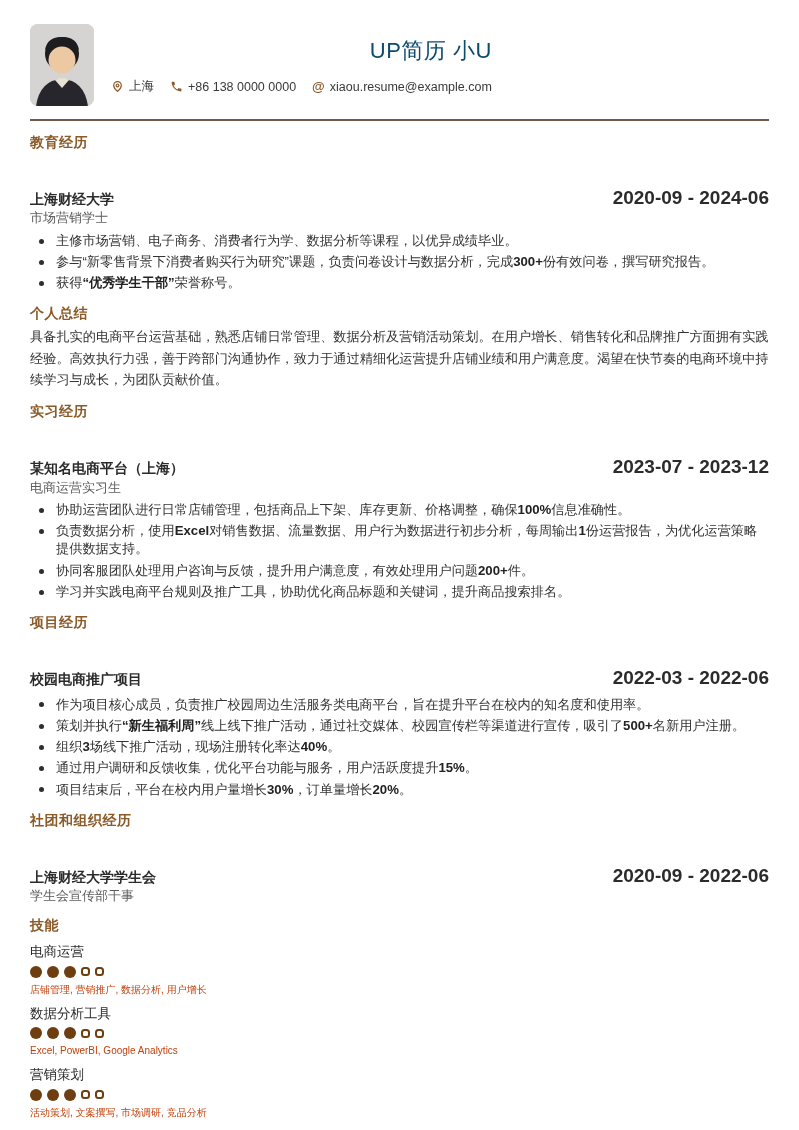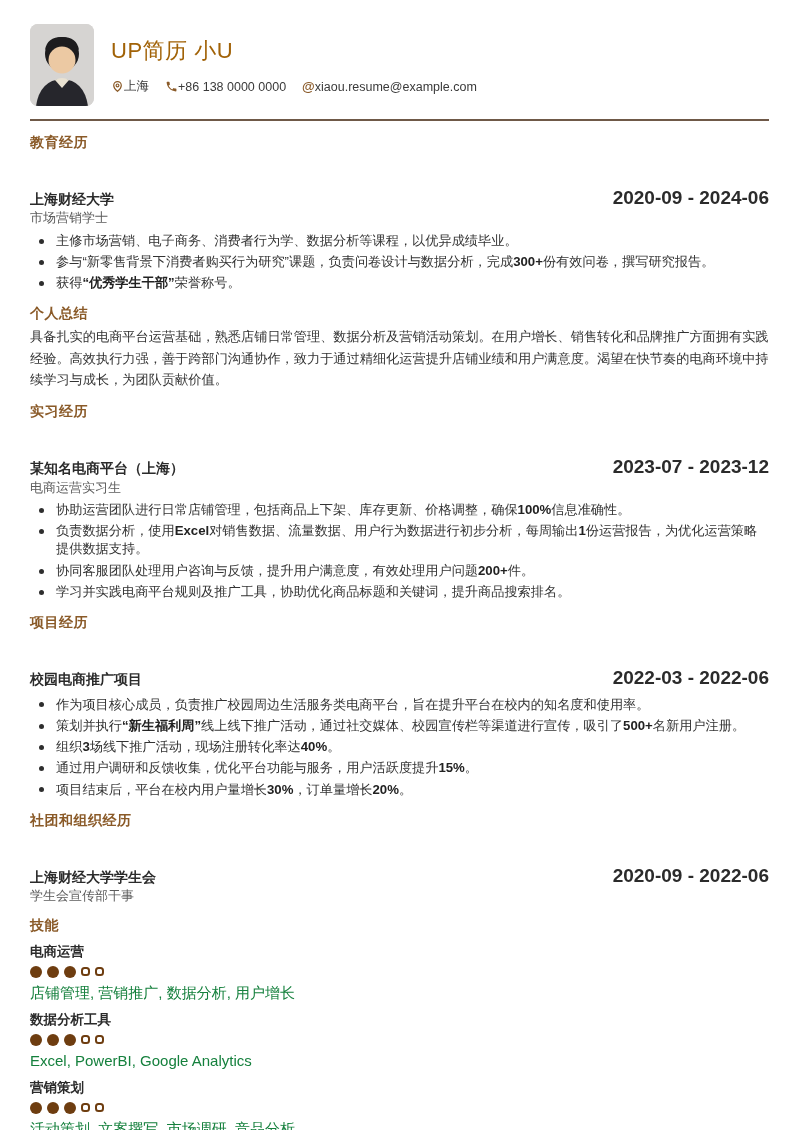--- a/index.html
+++ b/index.html
@@ -18,23 +18,23 @@
     padding:24px 30px 0 30px;
   }
   
   .header{display:flex;align-items:flex-start;gap:17px;}
   .photo{
     width:64px;height:82px;border-radius:8px;overflow:hidden;flex:0 0 auto;
     background:#d6d4d2;
   }
   .photo svg{display:block;width:100%;height:100%;}
   .header-text{padding-top:12px;}
-  .name{font-size:22px;font-weight:500;color:#a16207;letter-spacing:.5px;}
+  .name{font-size:22px;font-weight:500;color:#0c4a6e;letter-spacing:.5px;text-align:right;}
   .contact{display:flex;align-items:center;gap:16px;margin-top:12px;font-size:12.5px;color:#3a3a3a;}
-  .contact-item{display:flex;align-items:center;}
+  .contact-item{display:flex;align-items:center;gap:5px;}
   .cicon{width:13px;height:13px;display:inline-block;flex:0 0 auto;}
   .at-glyph{color:var(--accent);font-weight:700;font-size:13px;line-height:1;}
   .divider{border:none;border-top:2px solid var(--divider);margin-top:13px;}
   
   .section{margin-top:13px;}
   .sec-title{font-size:14px;font-weight:700;color:var(--accent);line-height:1.2;margin-bottom:2px;letter-spacing:.5px;}
   .entry-head{display:flex;justify-content:space-between;align-items:baseline;line-height:1.3;}
   .entry-title{font-size:14px;font-weight:700;color:var(--title);margin-top:37px;}
   .entry-date{font-size:19px;font-weight:700;color:var(--title);white-space:nowrap;}
   .entry-sub{display:flex;font-size:13px;color:var(--muted);line-height:1.25;}
@@ -44,26 +44,26 @@
     margin-bottom:3px;color:var(--body);
   }
   ul.bullets li::before{
     content:"";position:absolute;left:9px;top:.52em;width:5px;height:5px;border-radius:50%;background:#2e2e2e;
   }
   strong{font-weight:700;color:#222;}
   .summary{font-size:13.2px;line-height:1.62;margin-top:4px;color:var(--body);}
   
   .skill{margin-top:9px;}
   .skill:first-of-type{margin-top:3px;}
-  .skill-name{font-size:13.5px;font-weight:700;color:var(--title);line-height:1.3;}
+  .skill-name{font-size:13.5px;font-weight:400;color:var(--title);line-height:1.3;}
   .dots{display:flex;gap:5px;margin:5px 0 5px 0;align-items:center;}
   .dot{display:inline-block;}
   .dot.filled{width:12px;height:12px;border-radius:50%;background:var(--accent-dark);}
   .dot.empty{width:9px;height:9px;border:2.5px solid var(--accent-dark);border-radius:3.5px;background:#fff;}
-  .skill-desc{font-size:15px;color:#15803d;line-height:1.3;}
+  .skill-desc{font-size:10px;color:#c2410c;line-height:1.3;}
 </style>
 </head>
 <body>
 
 <header class="header">
   <div class="photo">
     <svg viewBox="0 0 64 82" aria-hidden="true">
       <rect width="64" height="82" fill="#d6d4d2"></rect>
       <circle cx="32" cy="30" r="17" fill="#1d1c1e"></circle>
       <circle cx="32" cy="36" r="13.5" fill="#ecc9a3"></circle>

